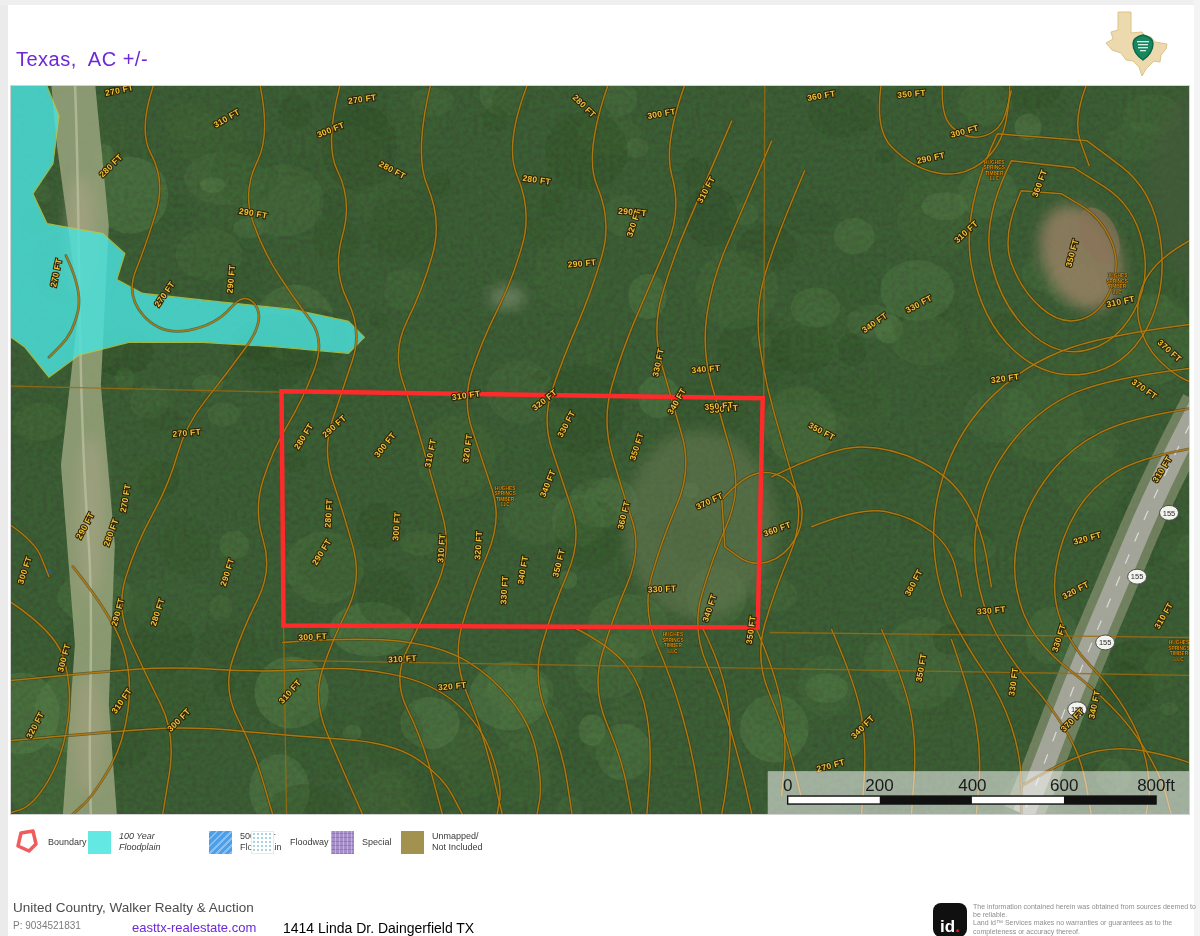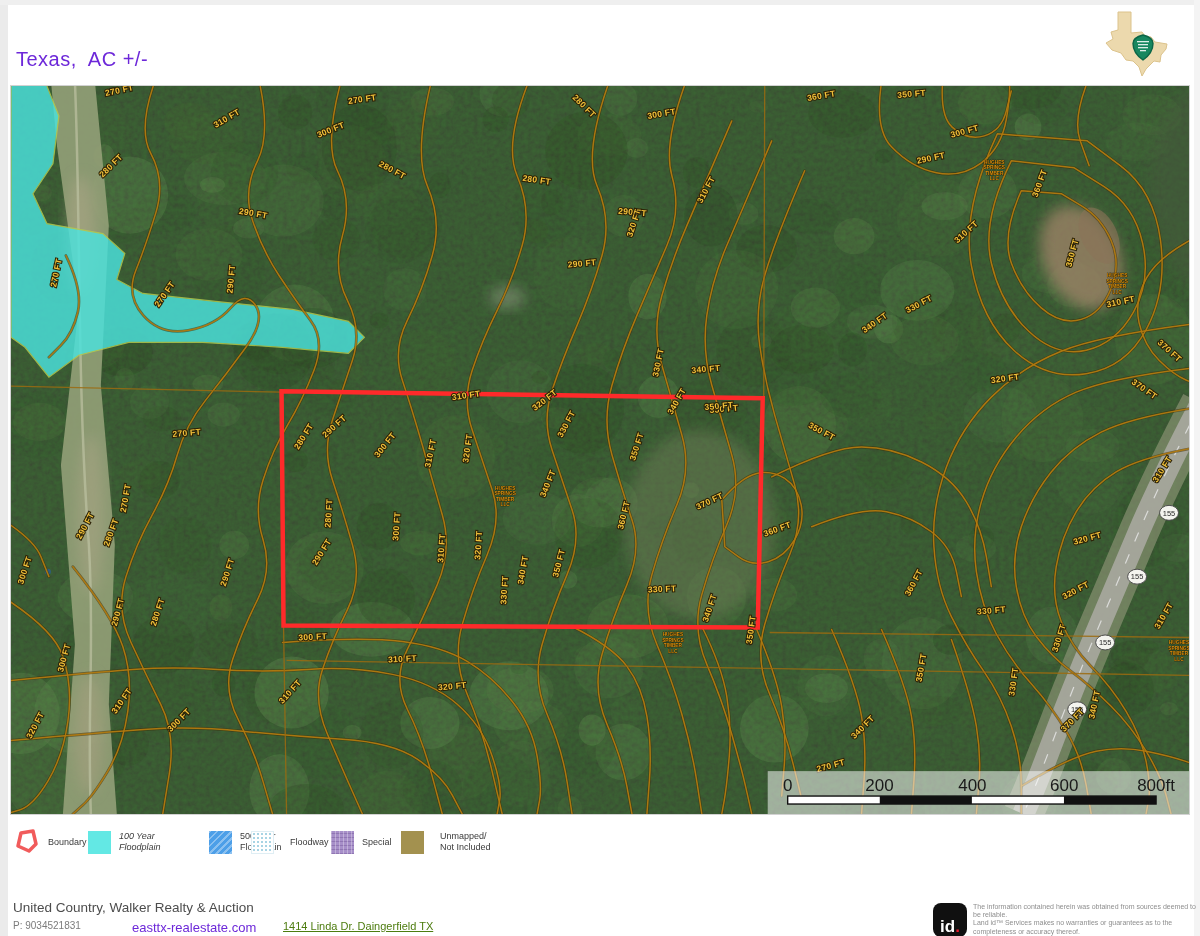--- a/index.html
+++ b/index.html
@@ -18,21 +18,21 @@
   #legend{position:absolute;left:8px;top:820px;width:700px;height:48px;}
   .lg-item{position:absolute;top:7px;display:flex;align-items:center;height:30px;}
   .sw{width:23px;height:23px;flex:0 0 23px;}
   .sw.stripes{background-image:repeating-linear-gradient(135deg,rgba(255,255,255,.35) 0 2px,transparent 2px 5px);}
   .sw.dots{background-image:radial-gradient(#a8d4e4 .8px,transparent 1px);background-size:4px 4px;border:1px solid #dfeef4;}
   .sw.grid{background-image:repeating-linear-gradient(90deg,rgba(255,255,255,.3) 0 1px,transparent 1px 4px),repeating-linear-gradient(0deg,rgba(90,60,130,.3) 0 1px,transparent 1px 4px);}
   .lg-label{margin-left:8px;font-size:9px;line-height:11px;color:#3a3a3a;white-space:pre-line;}
   .footer-company{position:absolute;left:13px;top:900px;font-size:13.5px;font-weight:normal;color:#4c4c4c;}
   .footer-phone{position:absolute;left:13px;top:920px;font-size:10px;color:#7b7b7b;}
   .footer-web{position:absolute;left:132px;top:920px;font-size:13px;color:#6d28d9;}
-  .footer-addr{position:absolute;left:283px;top:920px;font-size:11px;color:#4d7c0f;text-decoration:underline;}
+  .footer-addr{position:absolute;left:283px;top:920px;font-size:14px;color:#000000;}
   .id-logo{position:absolute;left:933px;top:903px;width:34px;height:34px;border-radius:8px;
            background:#101010;color:#ffffff;display:flex;align-items:flex-end;justify-content:center;
            font-weight:bold;font-size:17px;letter-spacing:0;}
   .id-dot{color:#e8192c;font-weight:bold;}
   .disclaimer{position:absolute;left:973px;top:903px;width:224px;font-size:7px;line-height:8.2px;
               color:#8e8e8e;white-space:pre-line;}
 </style>
 </head>
 <body>
 
@@ -599,21 +599,21 @@
 Floodplain</div>
       </div>
       <div class="lg-item" style="left: 243px; gap: 8px;">
         <div class="sw dots" style="background-color: rgb(255, 255, 255);"></div>
         <div class="lg-label">Floodway</div>
       </div>
       <div class="lg-item" style="left: 315px; padding-left: 8px;">
         <div class="sw grid" style="background-color: rgb(167, 143, 201);"></div>
         <div class="lg-label">Special</div>
       </div>
-      <div class="lg-item" style="left: 393px; gap: 8px;">
+      <div class="lg-item" style="left: 393px;">
         <div class="sw " style="background-color: rgb(163, 145, 79);"></div>
         <div class="lg-label">Unmapped/
 Not Included</div>
       </div>
     </div>
 
   <div class="footer-company">United Country, Walker Realty &amp; Auction</div>
   <div class="footer-phone">P: 9034521831</div>
   <div class="footer-web">easttx-realestate.com</div>
   <div class="footer-addr">1414 Linda Dr. Daingerfield TX</div>

